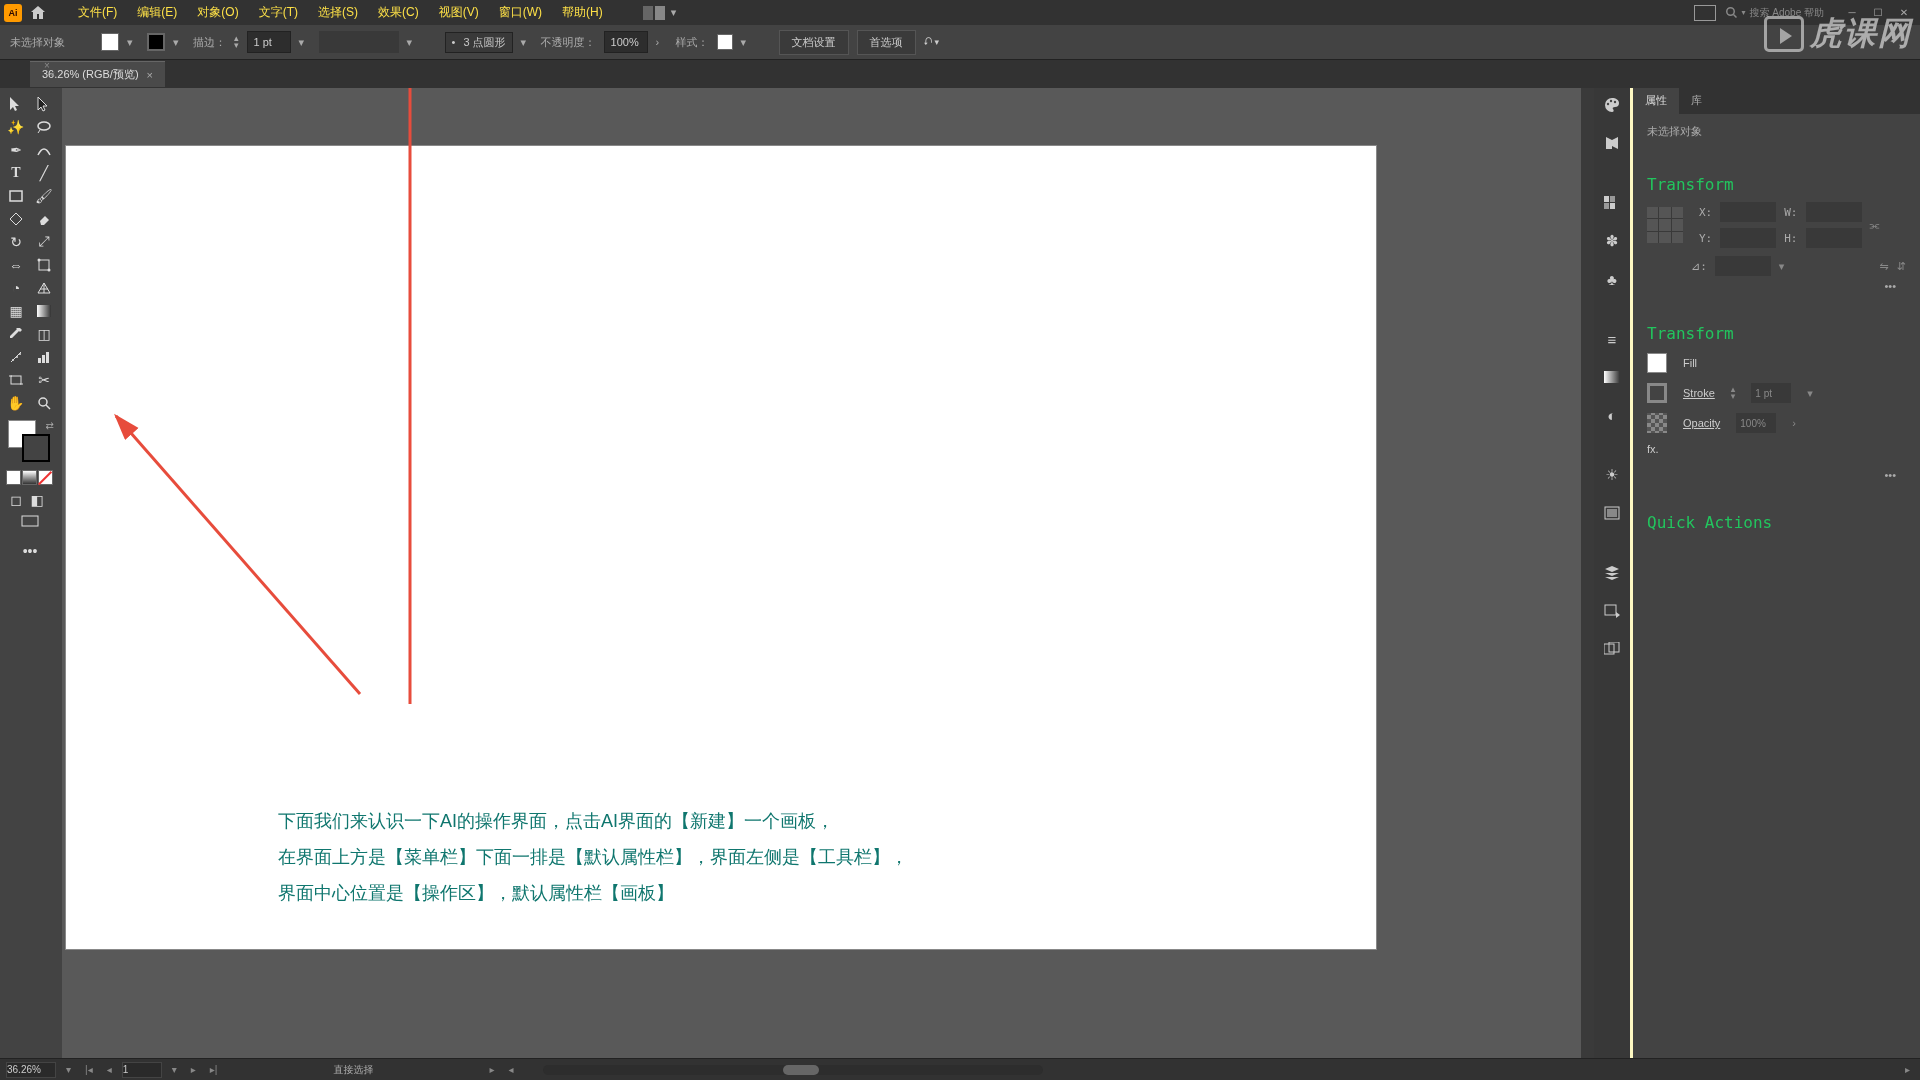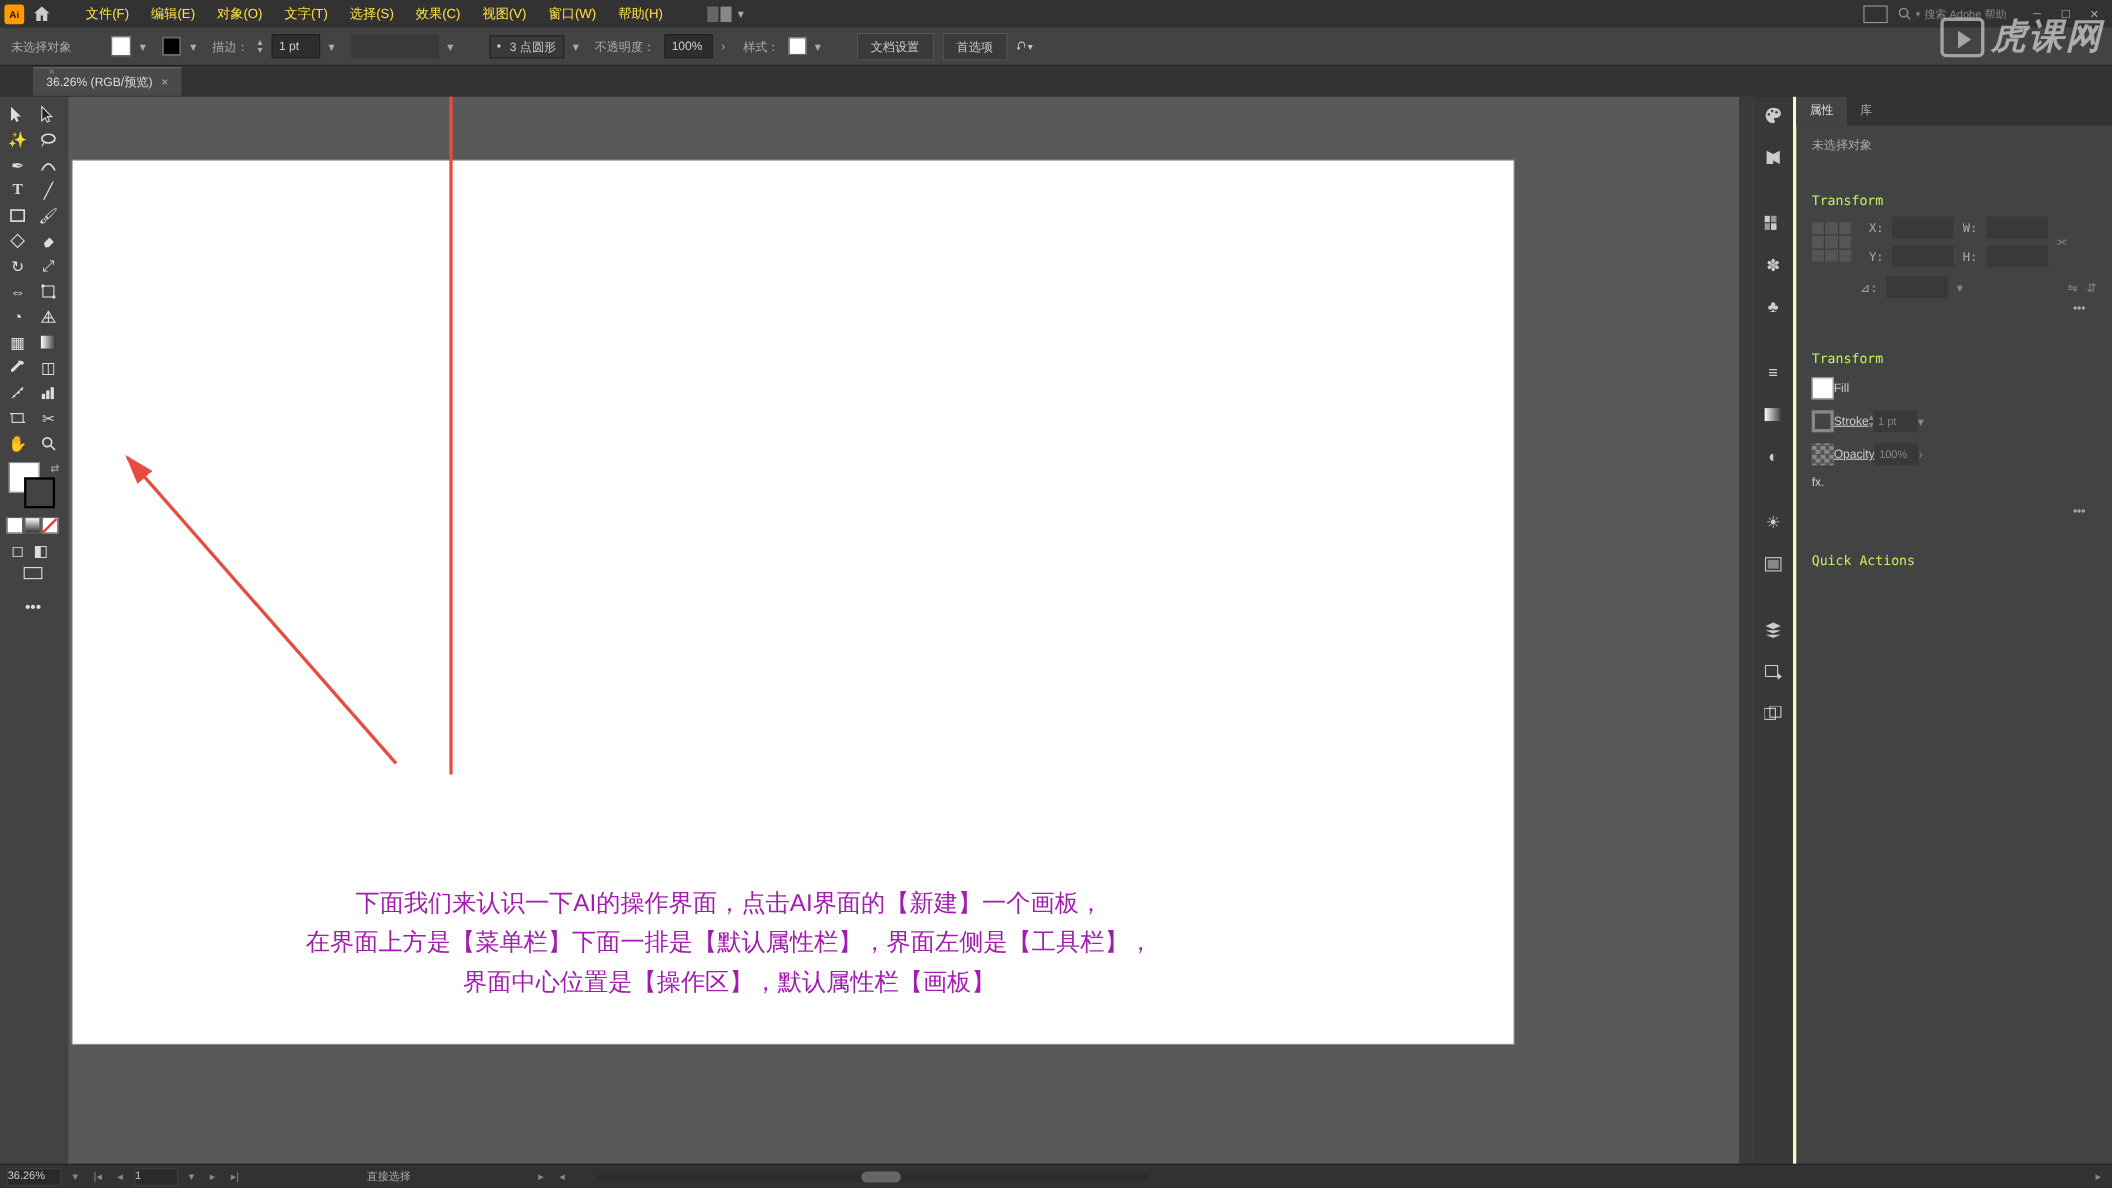--- a/index.html
+++ b/index.html
@@ -42,42 +42,42 @@
 .fill-sw { position: absolute; width: 28px; height: 28px; background: #fff; border: 1px solid #888; top: 0; left: 0; }
 .stroke-sw { position: absolute; width: 28px; height: 28px; background: #434343; border: 2px solid #000; top: 14px; left: 14px; }
 .swap-sw { position: absolute; top: 0; right: -2px; font-size: 10px; color: #aaa; }
 .mini-sw-row { display: flex; gap: 1px; margin: 6px 2px; }
 .mini-sw { width: 15px; height: 15px; border: 1px solid #666; }
 .row2 { display: flex; gap: 1px; margin: 2px 2px; }
 
 .canvas-area { flex: 1; background: #595959; position: relative; overflow: hidden; }
 .artboard { position: absolute; background: #fff; top: 58px; left: 4px; width: 1310px; height: 803px; box-shadow: 0 0 0 1px #888; }
 .red-line-long { stroke: #e74c3c; stroke-width: 3; }
-.annotation-text { position: absolute; left: 212px; top: 657px; color: #a21caf; font-size: 22px; line-height: 36px; font-family: "Microsoft YaHei"; text-align: center; }
+.annotation-text { position: absolute; left: 212px; top: 657px; color: #0f766e; font-size: 18px; line-height: 36px; font-family: "Microsoft YaHei"; }
 
 
 .right-iconstrip { width: 36px; background: #383838; display: flex; flex-direction: column; align-items: center; padding: 4px 0; gap: 12px; }
 .icon-btn { width: 26px; height: 26px; display: flex; align-items: center; justify-content: center; color: #ccc; cursor: pointer; font-size: 15px; }
 .iconstrip-divider { height: 10px; }
 
 
 .props-panel { width: 290px; background: #434343; border-left: 3px solid #fef9c3; padding: 0; overflow-y: auto; }
 .panel-tabs { display: flex; background: #323232; height: 26px; }
 .panel-tab { padding: 5px 12px; color: #aaa; font-size: 11px; cursor: pointer; }
 .panel-tab.active { background: #434343; color: #ddd; }
 .panel-section { padding: 10px 14px; }
 .panel-label { color: #aaa; font-size: 11px; margin-bottom: 8px; }
-.section-title { font-family: monospace; color: #bef264; font-size: 12px; margin: 8px 0; }
+.section-title { font-family: monospace; color: #22c55e; font-size: 16px; margin: 8px 0; }
 .transform-grid { display: grid; grid-template-columns: auto 1fr auto 1fr; gap: 6px 8px; align-items: center; }
 .t-label { color: #aaa; font-family: monospace; font-size: 11px; }
 .t-input { background: #393939; border: none; color: #888; padding: 2px 4px; width: 56px; height: 20px; font-size: 10px; }
 .anchor-grid { width: 36px; height: 36px; background: #393939; display: grid; grid-template-columns: repeat(3,1fr); grid-template-rows: repeat(3,1fr); gap: 1px; margin-right: 8px; }
 .anchor-cell { background: #555; }
 .link-icon { color: #888; }
-.appear-row { display: flex; align-items: center; gap: 0; margin: 10px 0; font-family: monospace; font-size: 11px; color: #ccc; }
+.appear-row { display: flex; align-items: center; gap: 16px; margin: 10px 0; font-family: monospace; font-size: 11px; color: #ccc; }
 .appear-sw { width: 20px; height: 20px; }
 .prop-menu { text-align: right; padding: 4px 10px; color: #aaa; cursor: pointer; }
 
 
 .statusbar { position: absolute; bottom: 0; left: 0; right: 0; height: 22px; background: #323232; display: flex; align-items: center; padding: 0 6px; gap: 6px; font-size: 10px; color: #aaa; border-top: 1px solid #222; }
 .statusbar select, .statusbar input { background: #2a2a2a; border: 1px solid #444; color: #ccc; font-size: 10px; height: 16px; }
 .nav-arrow { cursor: pointer; padding: 0 4px; color: #888; }
 .hscroll-track { flex: 0 0 500px; height: 10px; background: #2d2d2d; border-radius: 5px; margin-left: 20px; position: relative; }
 .hscroll-thumb { position: absolute; left: 240px; width: 36px; height: 10px; background: #666; border-radius: 5px; }
 

